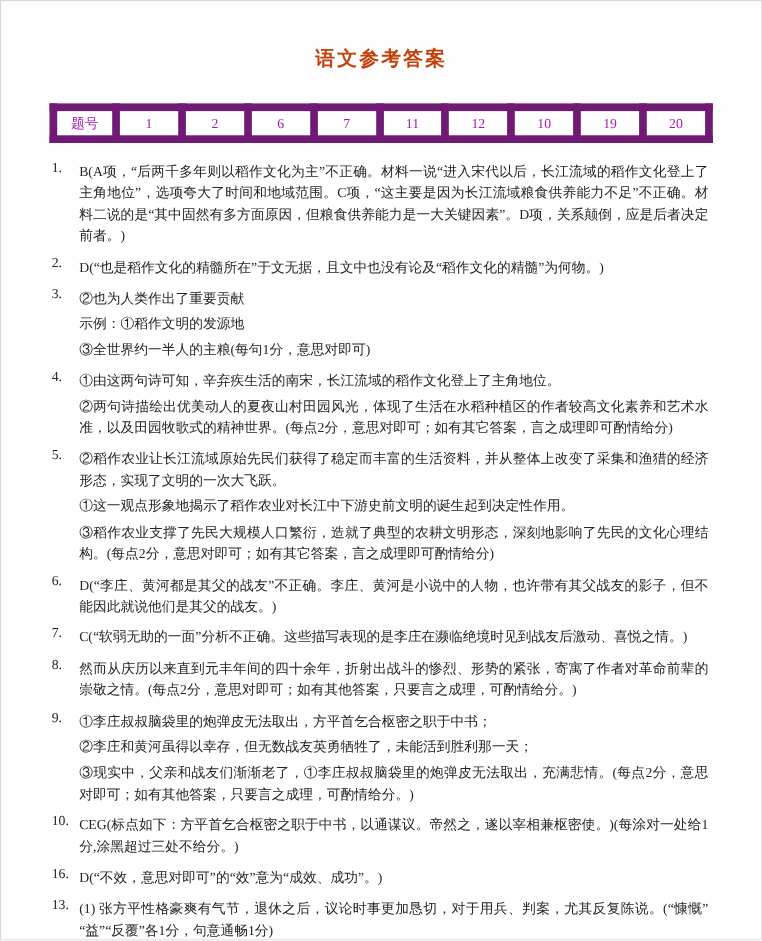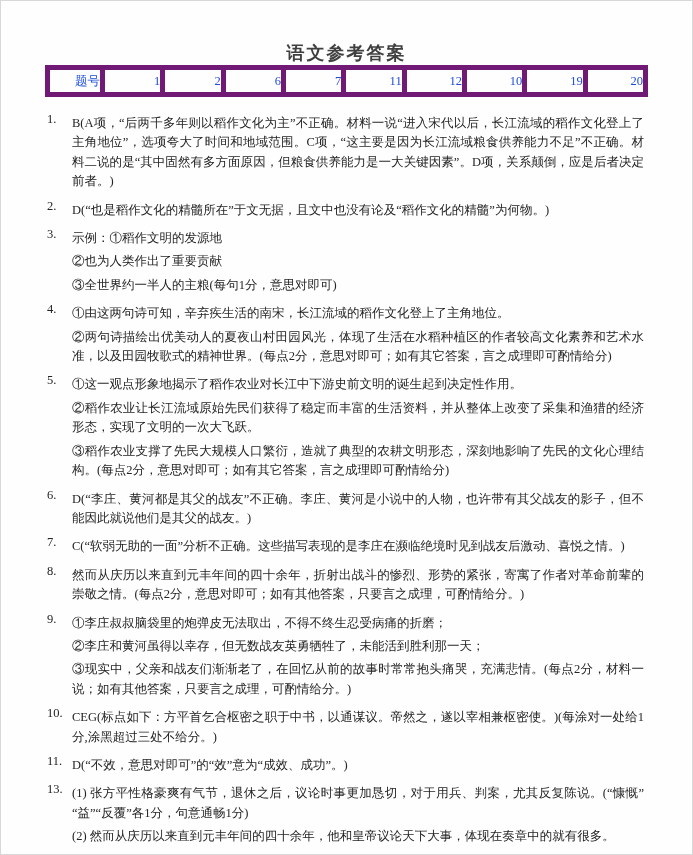--- a/index.html
+++ b/index.html
@@ -8,41 +8,41 @@
     width: 693px;
     height: 855px;
     box-sizing: border-box;
     background: #fefefe;
     border: 1px solid #d8d8d8;
     font-family: "Liberation Serif", "DejaVu Serif", serif;
     color: #242424;
     overflow: hidden;
   }
   .title {
-    margin: 40px 0 0 0;
+    margin: 40px 0 29px 0;
     text-align: center;
     font-family: "Liberation Sans", "DejaVu Sans", sans-serif;
     font-size: 18px;
     font-weight: 700;
     letter-spacing: 2px;
-    color: #404040;
+    color: #c2410c;
   }
   table.answers {
     width: 603px;
     margin: 0 auto 13px auto;
     border-collapse: collapse;
     table-layout: fixed;
     font-size: 12.5px;
   }
   table.answers td {
-    border: 5px solid #701a75;
-    text-align: right;
+    border: 7px solid #701a75;
+    text-align: center;
     height: 22px;
     padding: 0;
-    color: #1d4ed8;
+    color: #a21caf;
   }
   table.answers td.label-cell { width: 50px; }
   .items {
     padding: 0 44px 0 46px;
     font-size: 12.5px;
     line-height: 19.4px;
     text-align: justify;
   }
   .item { display: flex; margin: 0 0 1px 0; }
   .item .num {
@@ -83,37 +83,37 @@
       </div>
       <div class="item">
         <div class="num">2.</div>
         <div class="body">
           <p>D(“也是稻作文化的精髓所在”于文无据，且文中也没有论及“稻作文化的精髓”为何物。)</p>
         </div>
       </div>
       <div class="item">
         <div class="num">3.</div>
         <div class="body">
+          <p>②也为人类作出了重要贡献</p>
           <p>示例：①稻作文明的发源地</p>
-          <p>②也为人类作出了重要贡献</p>
           <p>③全世界约一半人的主粮(每句1分，意思对即可)</p>
         </div>
       </div>
       <div class="item">
         <div class="num">4.</div>
         <div class="body">
           <p>①由这两句诗可知，辛弃疾生活的南宋，长江流域的稻作文化登上了主角地位。</p>
           <p>②两句诗描绘出优美动人的夏夜山村田园风光，体现了生活在水稻种植区的作者较高文化素养和艺术水准，以及田园牧歌式的精神世界。(每点2分，意思对即可；如有其它答案，言之成理即可酌情给分)</p>
         </div>
       </div>
       <div class="item">
         <div class="num">5.</div>
         <div class="body">
+          <p>②稻作农业让长江流域原始先民们获得了稳定而丰富的生活资料，并从整体上改变了采集和渔猎的经济形态，实现了文明的一次大飞跃。</p>
           <p>①这一观点形象地揭示了稻作农业对长江中下游史前文明的诞生起到决定性作用。</p>
-          <p>②稻作农业让长江流域原始先民们获得了稳定而丰富的生活资料，并从整体上改变了采集和渔猎的经济形态，实现了文明的一次大飞跃。</p>
           <p>③稻作农业支撑了先民大规模人口繁衍，造就了典型的农耕文明形态，深刻地影响了先民的文化心理结构。(每点2分，意思对即可；如有其它答案，言之成理即可酌情给分)</p>
         </div>
       </div>
       <div class="item">
         <div class="num">6.</div>
         <div class="body">
           <p>D(“李庄、黄河都是其父的战友”不正确。李庄、黄河是小说中的人物，也许带有其父战友的影子，但不能因此就说他们是其父的战友。)</p>
         </div>
       </div>
       <div class="item">
@@ -124,33 +124,33 @@
       </div>
       <div class="item">
         <div class="num">8.</div>
         <div class="body">
           <p>然而从庆历以来直到元丰年间的四十余年，折射出战斗的惨烈、形势的紧张，寄寓了作者对革命前辈的崇敬之情。(每点2分，意思对即可；如有其他答案，只要言之成理，可酌情给分。)</p>
         </div>
       </div>
       <div class="item">
         <div class="num">9.</div>
         <div class="body">
-          <p>①李庄叔叔脑袋里的炮弹皮无法取出，不得不终生忍受病痛的折磨；</p>
+          <p>①李庄叔叔脑袋里的炮弹皮无法取出，方平首乞合枢密之职于中书；</p>
           <p>②李庄和黄河虽得以幸存，但无数战友英勇牺牲了，未能活到胜利那一天；</p>
-          <p>③现实中，父亲和战友们渐渐老了，在回忆从前的故事时常常抱头痛哭，充满悲情。(每点2分，材料一说；如有其他答案，只要言之成理，可酌情给分。)</p>
+          <p>③现实中，父亲和战友们渐渐老了，①李庄叔叔脑袋里的炮弹皮无法取出，充满悲情。(每点2分，意思对即可；如有其他答案，只要言之成理，可酌情给分。)</p>
         </div>
       </div>
       <div class="item">
         <div class="num">10.</div>
         <div class="body">
           <p>CEG(标点如下：方平首乞合枢密之职于中书，以通谋议。帝然之，遂以宰相兼枢密使。)(每涂对一处给1分,涂黑超过三处不给分。)</p>
         </div>
       </div>
       <div class="item">
-        <div class="num">11.</div>
+        <div class="num">16.</div>
         <div class="body">
           <p>D(“不效，意思对即可”的“效”意为“成效、成功”。)</p>
         </div>
       </div>
       <div class="item">
         <div class="num">13.</div>
         <div class="body">
           <p>(1) 张方平性格豪爽有气节，退休之后，议论时事更加恳切，对于用兵、判案，尤其反复陈说。(“慷慨”“益”“反覆”各1分，句意通畅1分)</p>
           <p>(2) 然而从庆历以来直到元丰年间的四十余年，他和皇帝议论天下大事，体现在奏章中的就有很多。</p>
         </div>

